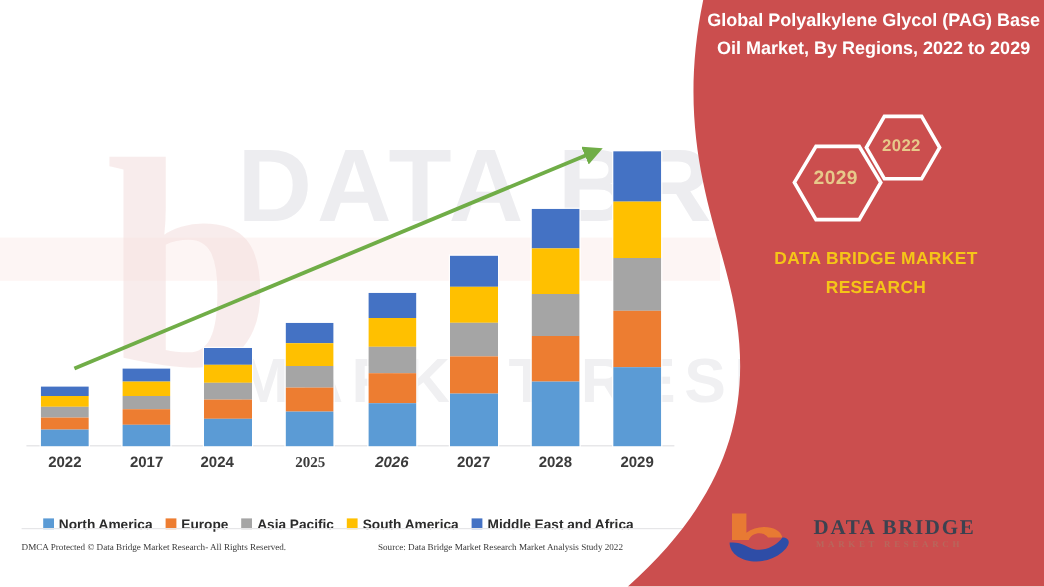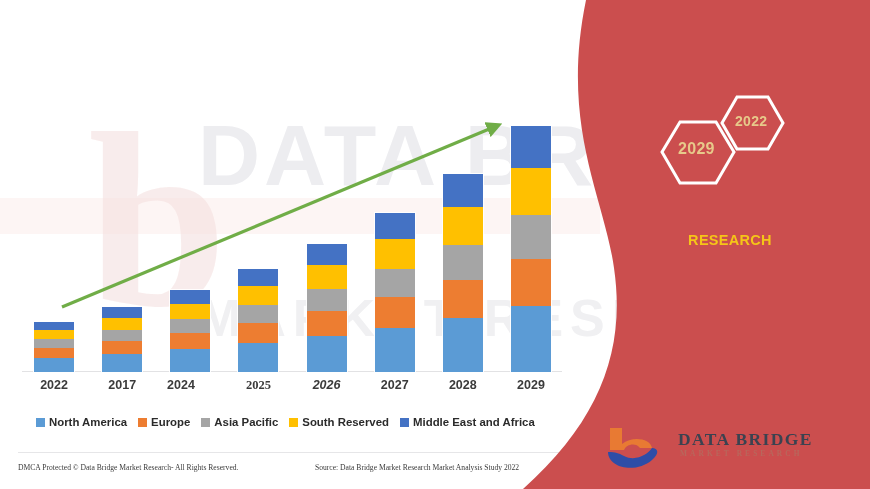--- a/index.html
+++ b/index.html
@@ -70,27 +70,27 @@
 
   
   .arrow-svg{position:absolute;left:20px;top:105px;width:545px;height:275px;}
 
   
   .legend{
     position:absolute;left:36px;top:416px;width:520px;
     display:flex;align-items:center;justify-content:flex-start;gap:11px;
     white-space:nowrap;
   }
-  .legend-item{display:flex;align-items:center;gap:4px;}
+  .legend-item{display:flex;align-items:flex-start;gap:4px;margin-top:16px;}
   .legend-swatch{width:9px;height:9px;display:inline-block;}
   .legend-label{font-size:11.4px;font-weight:700;color:#2b2b2b;}
 
   
   .footer{
-    position:absolute;left:0;top:452px;width:600px;height:37px;
+    position:absolute;left:0;top:440px;width:600px;height:37px;
   }
   .footer-sep{
     position:absolute;left:18px;top:0;width:560px;height:1px;background:#e6e6e8;
   }
   .footer-left{
     position:absolute;left:18px;top:11px;
     font-size:7.6px;color:#3a3a3a;
     font-family:"Liberation Serif", serif;
   }
   .footer-right{
@@ -244,21 +244,21 @@
       <div class="legend-item">
         <span class="legend-swatch" style="background: rgb(237, 125, 49);"></span>
         <span class="legend-label">Europe</span>
       </div>
       <div class="legend-item">
         <span class="legend-swatch" style="background: rgb(165, 165, 165);"></span>
         <span class="legend-label">Asia Pacific</span>
       </div>
       <div class="legend-item">
         <span class="legend-swatch" style="background: rgb(255, 192, 0);"></span>
-        <span class="legend-label">South Reserved</span>
+        <span class="legend-label">South America</span>
       </div>
       <div class="legend-item">
         <span class="legend-swatch" style="background: rgb(68, 114, 196);"></span>
         <span class="legend-label">Middle East and Africa</span>
       </div>
     </div>
 
   <div class="footer">
     <div class="footer-sep"></div>
     <div class="footer-left">DMCA Protected © Data Bridge Market Research- All Rights Reserved.</div>
@@ -267,34 +267,35 @@
 
   <div class="redpanel">
     <svg width="870" height="489" viewBox="0 0 870 489">
       <path d="M 586 0 L 870 0 L 870 489 L 523 489
                C 600 420, 626 350, 614 268
                C 604 196, 560 126, 586 0 Z" fill="#CB4E4E"></path>
     </svg>
   </div>
 
   <div class="panel-content">
+    <div class="panel-title">Global Polyalkylene Glycol (PAG) Base Oil Market, By Regions, 2022 to 2029</div>
 
     <div class="hexes">
       <svg width="290" height="115" viewBox="0 0 290 115">
 
         <polygon points="100,32 136,32 154,62 136,93 100,93 82,62" fill="none" stroke="#ffffff" stroke-width="3"></polygon>
 
         <polygon points="157,7 188,7 203,33 188,59 157,59 142,33" fill="none" stroke="#ffffff" stroke-width="3"></polygon>
       </svg>
       <span class="hex-label" id="hex0" style="left:98px;top:50px;font-size:16px;">2029</span>
       <span class="hex-label" id="hex1" style="left:155px;top:23px;font-size:14px;">2022</span>
     </div>
 
     <div class="brand">
-      <br>
+      <span>DATA BRIDGE MARKET</span><br>
       <span>RESEARCH</span>
     </div>
 
     <div class="logo">
       <svg width="68" height="50" viewBox="0 0 68 50">
         <path d="M8 4 L20 4 L20 20 C30 12, 48 14, 50 24 L38 24 C34 18, 24 20, 22 26 L8 26 Z" fill="#E87A33"></path>
         <path d="M6 28 C6 44, 34 50, 50 36 C58 29, 56 24, 50 24
                  C46 30, 34 38, 22 32 C16 29, 14 28, 6 28 Z" fill="#2E4DA7"></path>
       </svg>
       <div class="logo-text">DATA BRIDGE</div>

